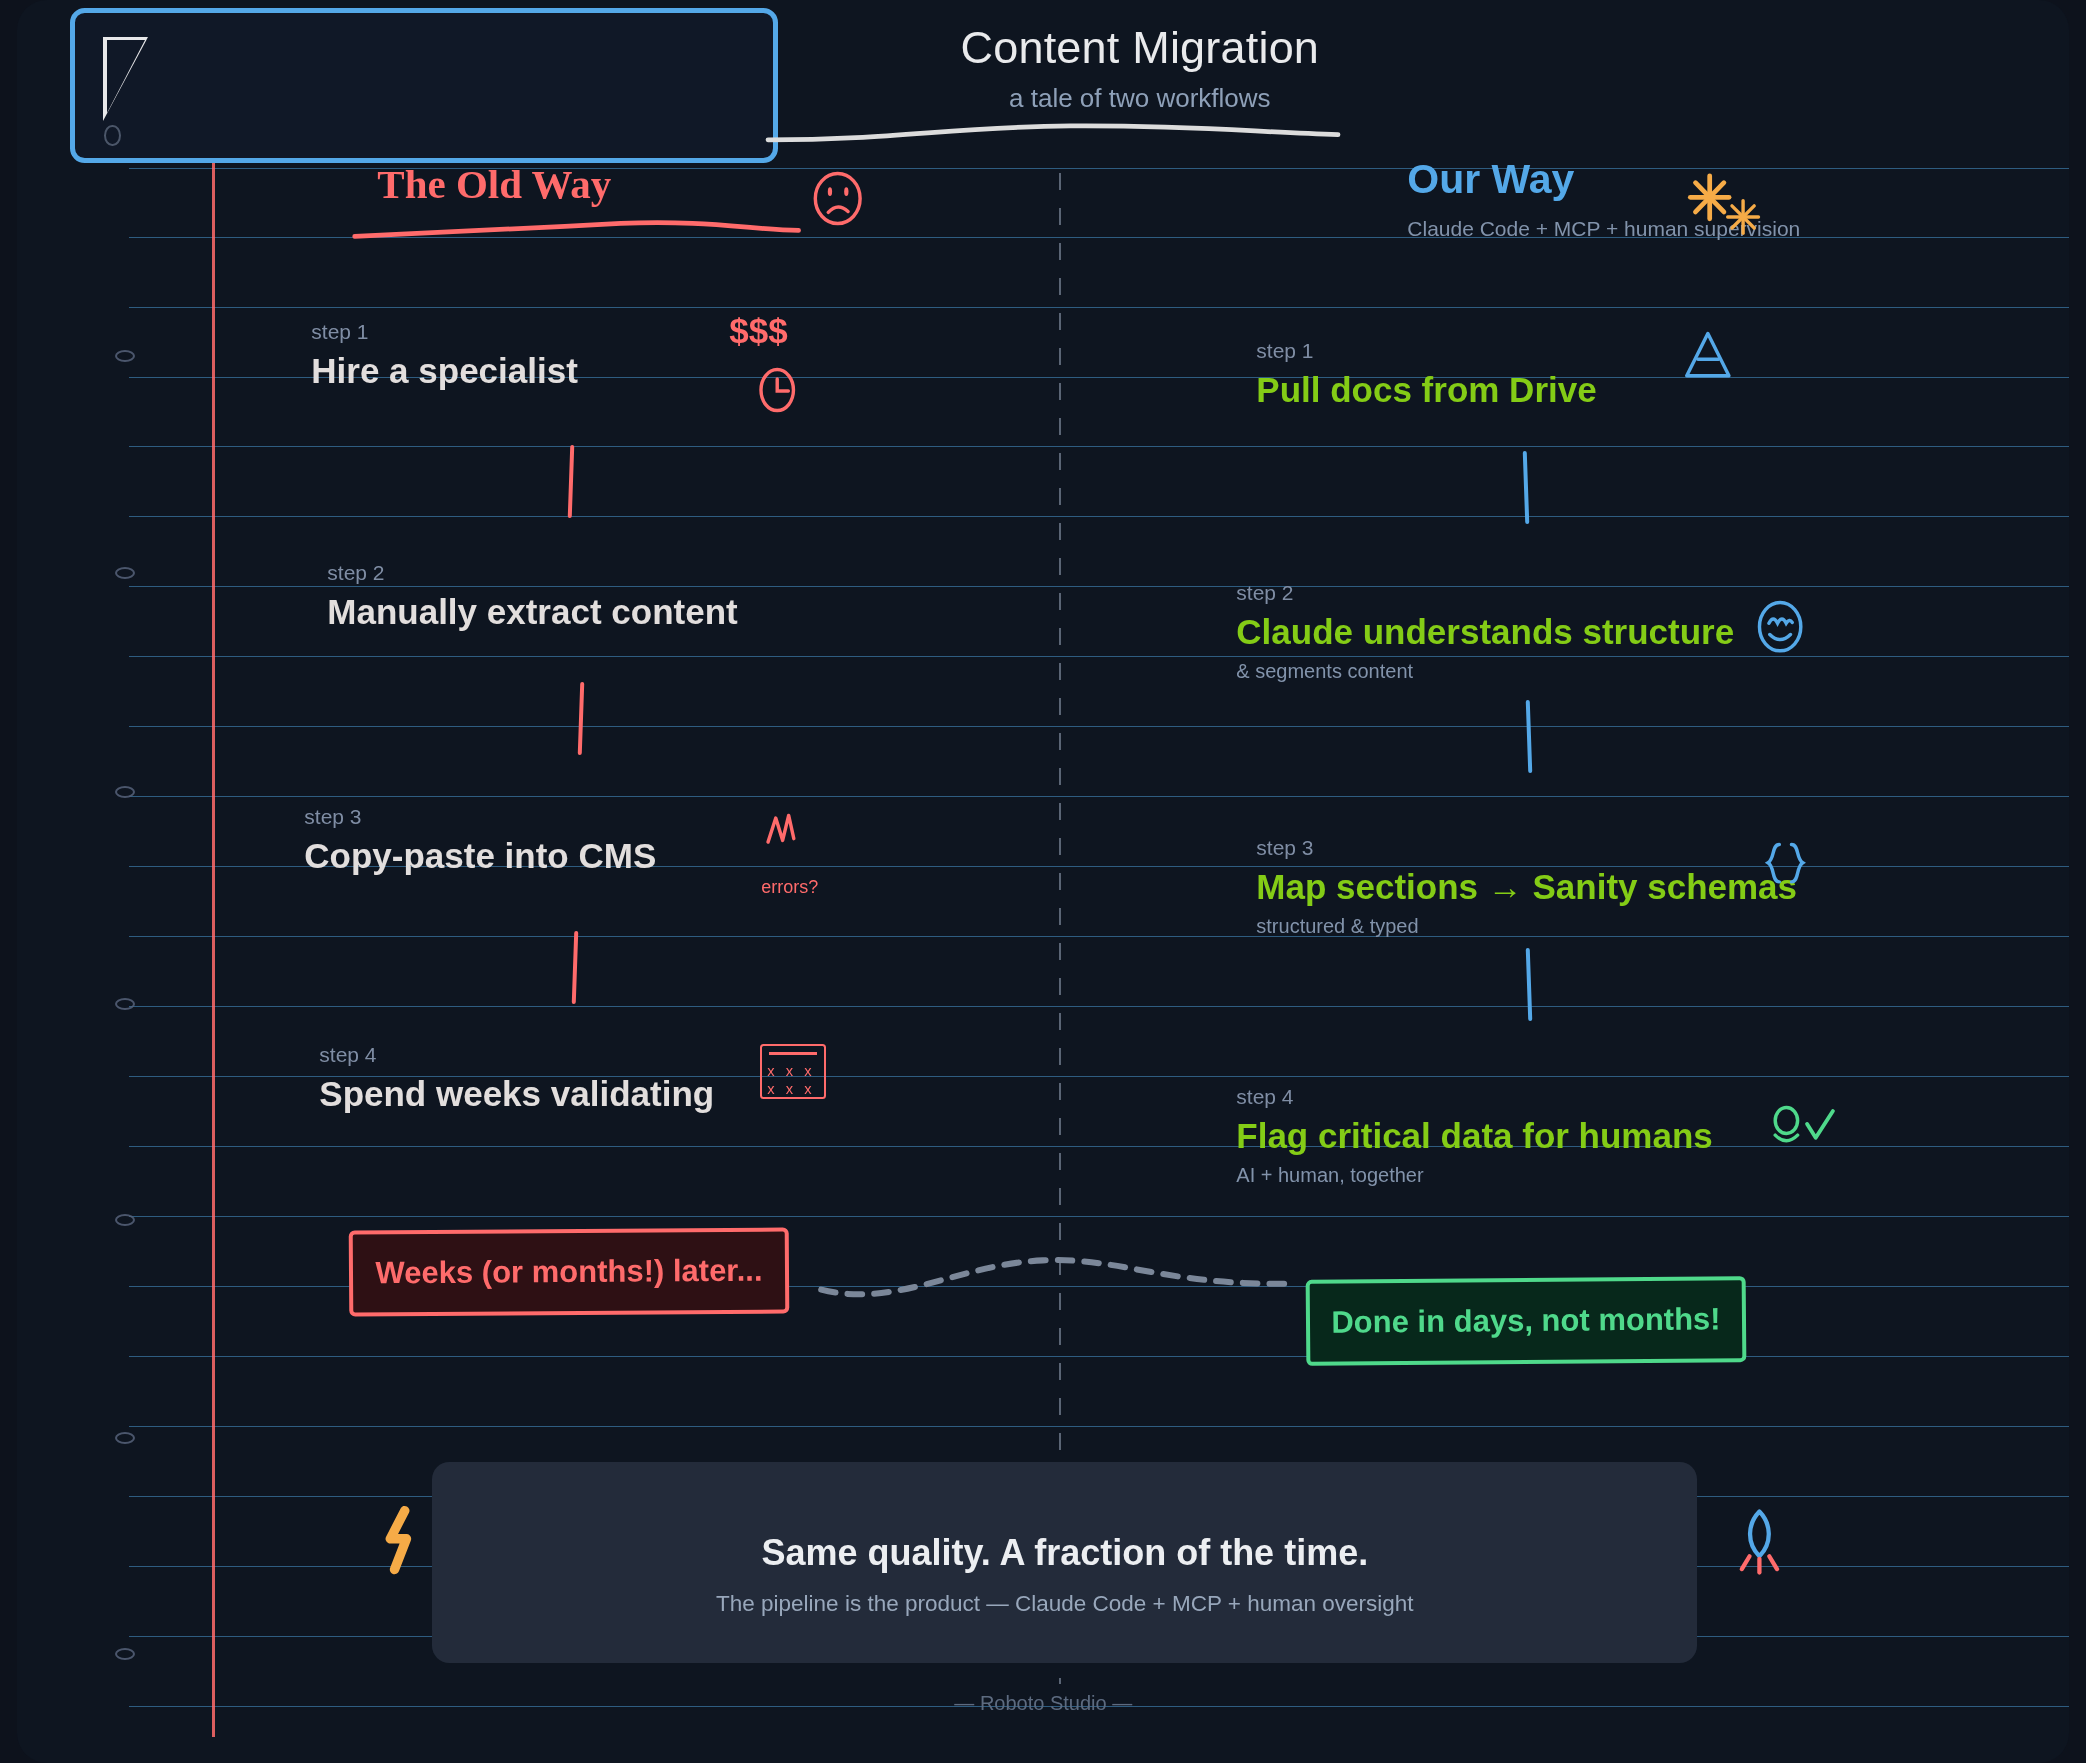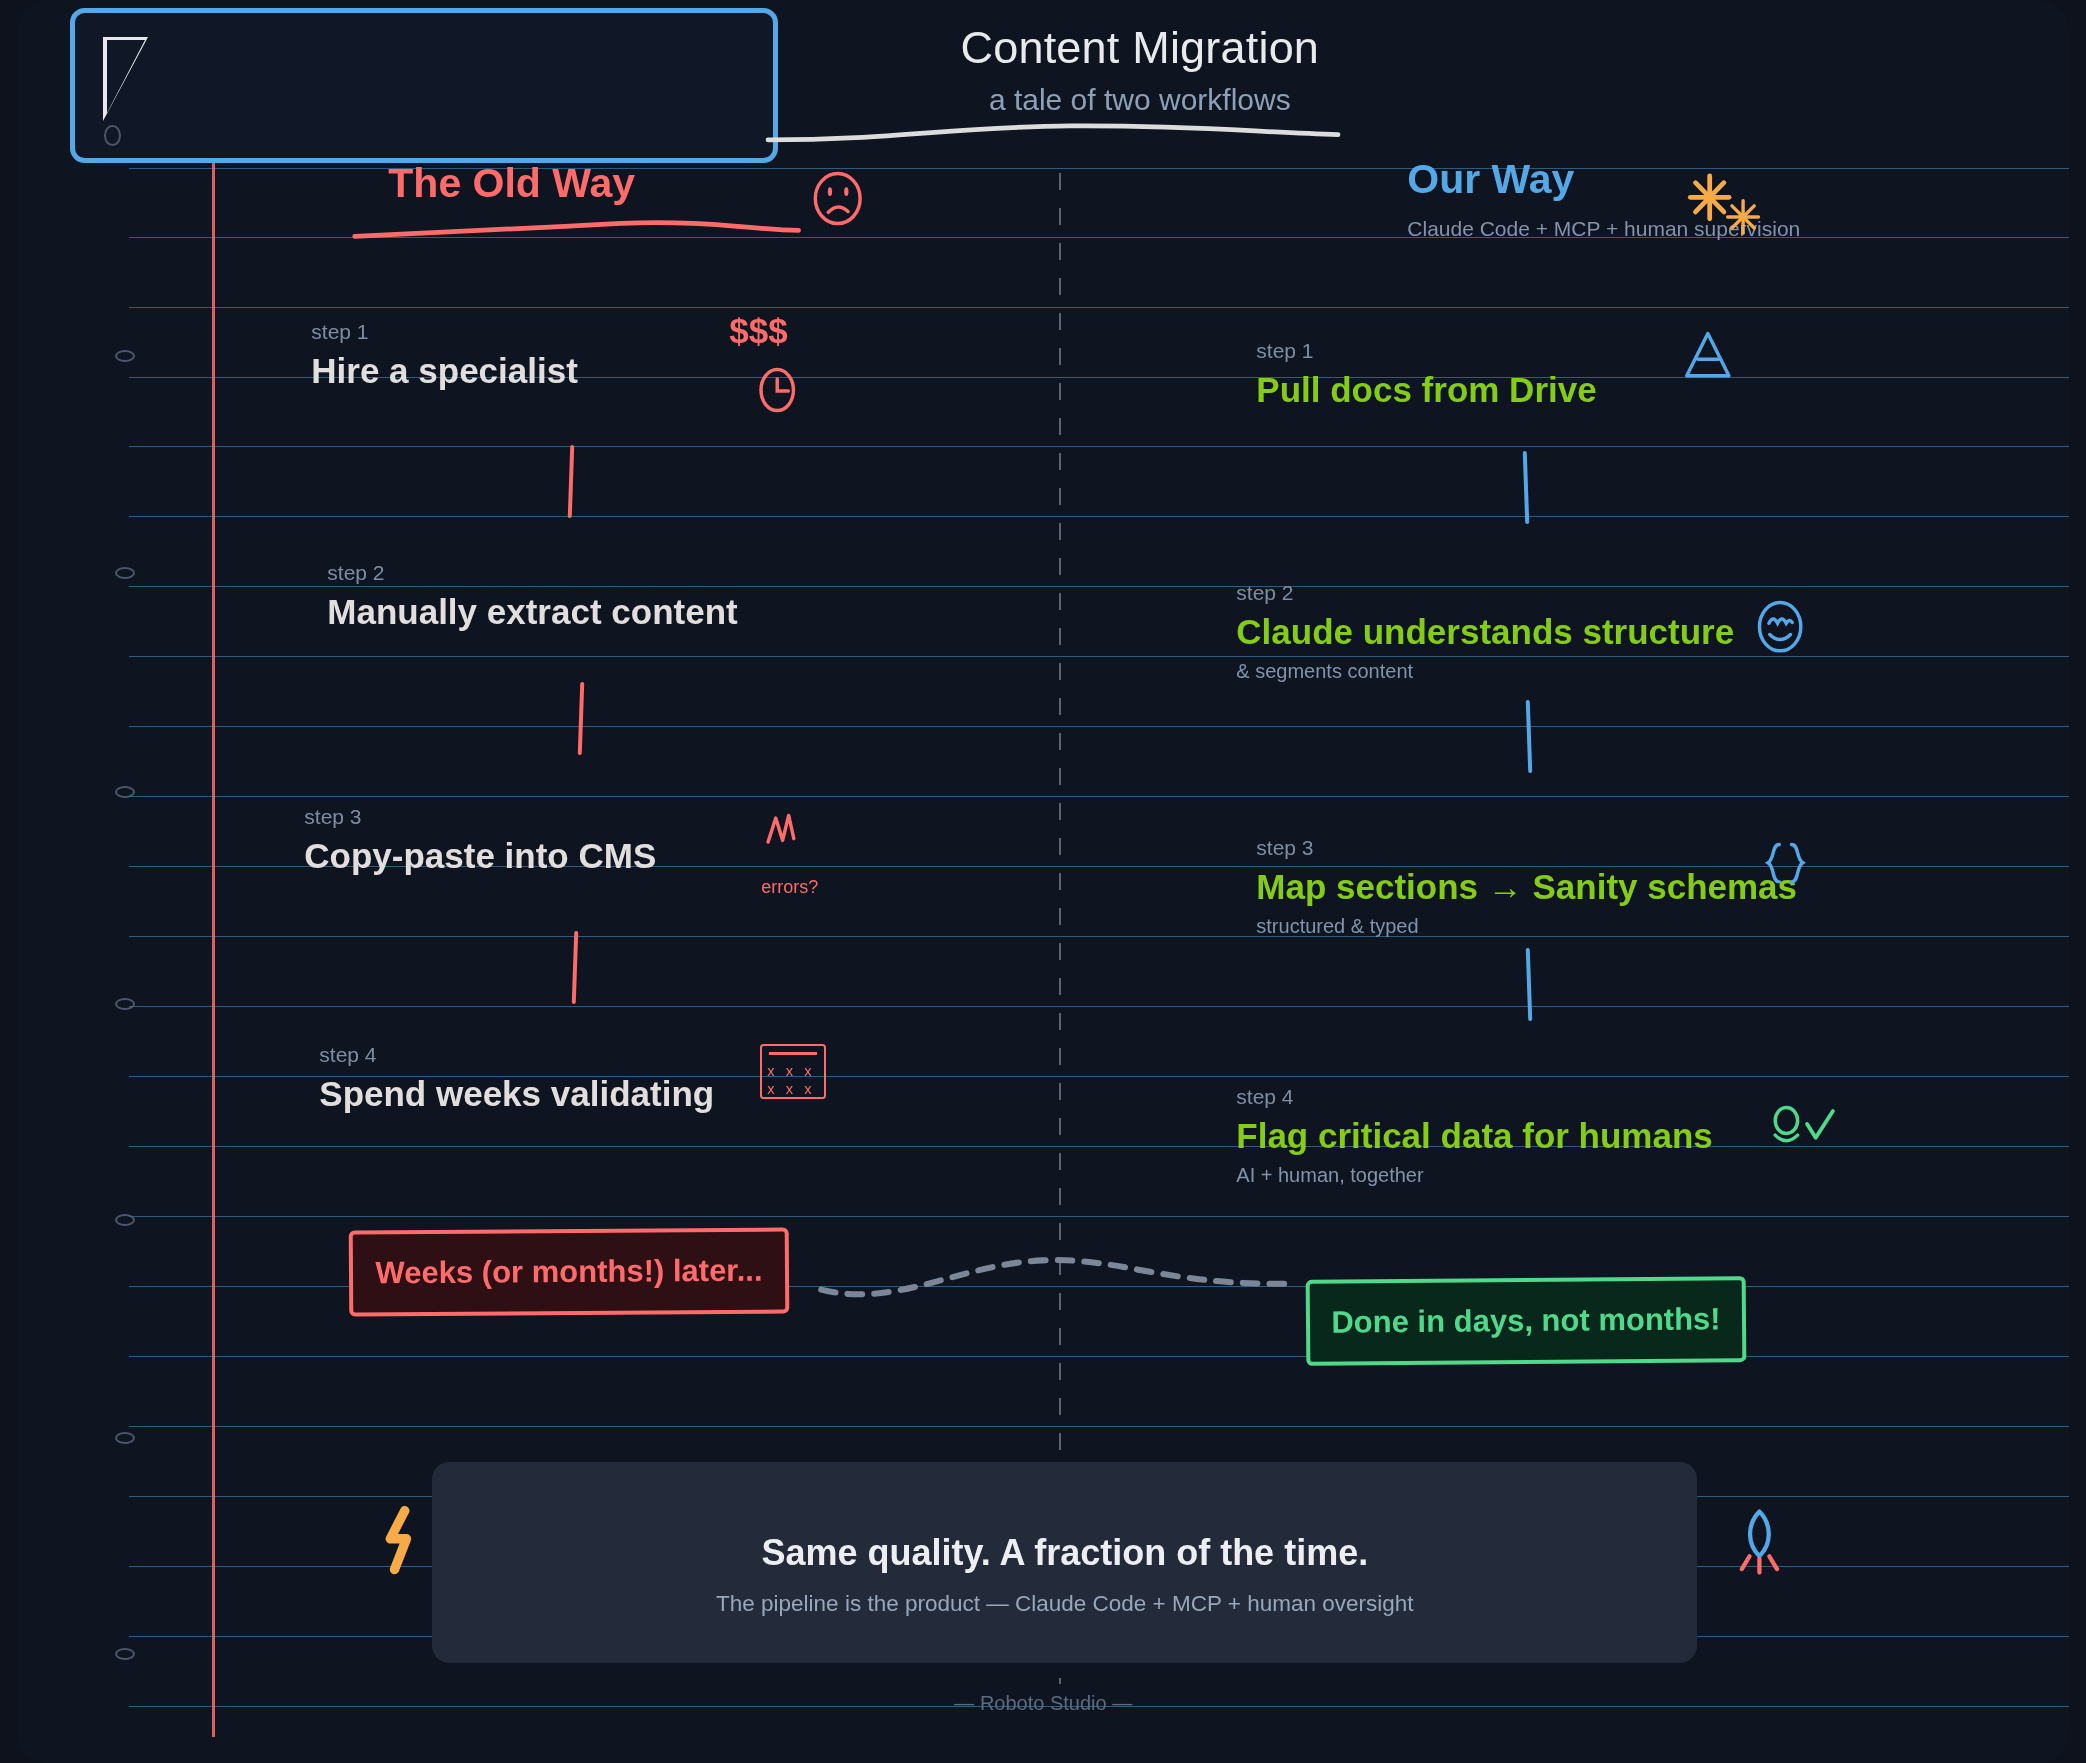--- a/index.html
+++ b/index.html
@@ -102,21 +102,21 @@
     text-align: center;
   }
   .doc-title {
     font-size: 45px;
     font-weight: 400;
     color: #e9eaec;
     letter-spacing: 0.2px;
   }
   .doc-sub {
     margin-top: 9.5px;
-    font-size: 30px;
+    font-size: 26px;
     color: #8ea0b8;
   }
   .header-swoosh { position: absolute; left: 751px; top: 119px; }
 
   
   .col-head { position: absolute; }
   .col-head .ttl { font-size: 41px; font-weight: 700; white-space: nowrap; }
   .ttl.old { color: #ff6b6b; }
   .ttl.new { color: #54a8e8; }
   .col-head .csub {
@@ -270,21 +270,21 @@
     </div>
 
     <div class="doc-header">
       <div class="doc-title">Content Migration</div>
       <div class="doc-sub">a tale of two workflows</div>
     </div>
     <svg class="header-swoosh" width="570" height="26" viewBox="0 0 1320 60">
       <path d="M0 48 C 300 48, 420 18, 700 16 C 980 14, 1120 30, 1320 36" stroke="#dcdcdc" stroke-width="11" fill="none" stroke-linecap="round"></path>
     </svg>
 
-    <div class="col-head" style="left:371px; top:160px;">
+    <div class="col-head" style="left:360px; top:160px;font-family:Liberation Serif, serif;">
       <div class="ttl old">The Old Way</div>
     </div>
     <svg style="position:absolute;left:336px;top:220px" width="449" height="22.5" viewBox="0 0 1040 52">
       <path d="M4 38 C 230 28, 420 18, 620 8 C 820 0, 920 22, 1032 24" stroke="#ff6b6b" stroke-width="11" fill="none" stroke-linecap="round"></path>
     </svg>
     <svg style="position:absolute;left:794px;top:171px" width="56" height="56" viewBox="0 0 130 130">
       <ellipse cx="62" cy="64" rx="52" ry="58" stroke="#ff6b6b" stroke-width="8" fill="none"></ellipse>
       <ellipse cx="44" cy="48" rx="5" ry="10" fill="#ff6b6b"></ellipse>
       <ellipse cx="82" cy="48" rx="5" ry="10" fill="#ff6b6b"></ellipse>
       <path d="M40 96 Q 62 72 86 94" stroke="#ff6b6b" stroke-width="8" fill="none" stroke-linecap="round"></path>

